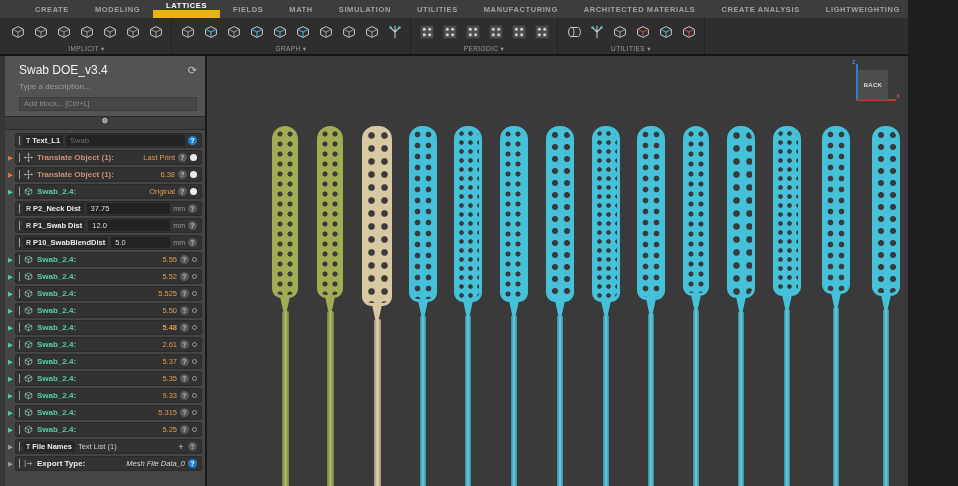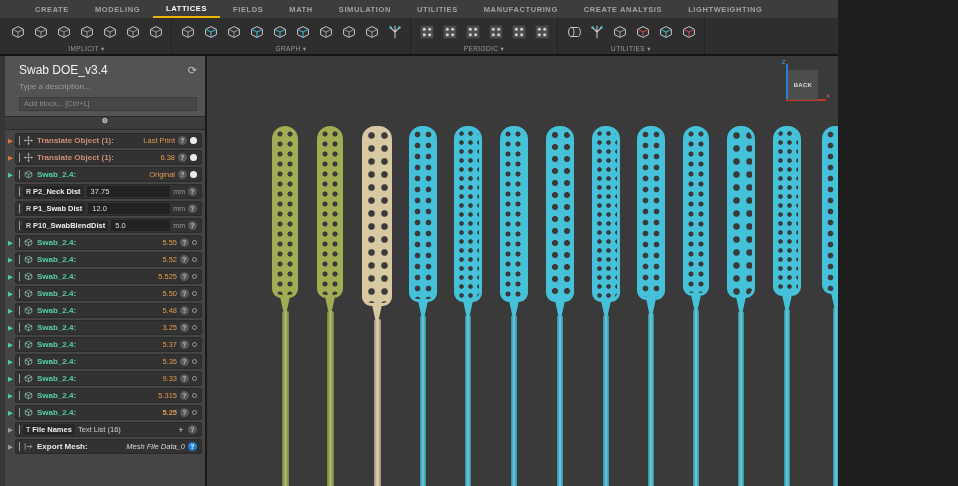--- a/index.html
+++ b/index.html
@@ -1,24 +1,24 @@
 <!DOCTYPE html>
 <html><head>
 <meta charset="utf-8">
 <style>
   * { margin:0; padding:0; box-sizing:border-box; }
   html,body { width:958px; height:486px; overflow:hidden; background:#1e1e1e;
     font-family:"Liberation Sans", sans-serif; }
-  .app { width:838px; height:486px; display:flex; flex-direction:column; background:#2e2e2e; }
+  .app { width:908px; height:486px; display:flex; flex-direction:column; background:#2e2e2e; }
 
   
   .menubar { height:18px; background:#3d3d3d; display:flex; align-items:stretch; padding-left:22px; flex:0 0 auto; }
   .menu-item { font-size:7.5px; font-weight:bold; letter-spacing:.6px; color:#a2a2a2;
     padding:0 13px; display:flex; align-items:center; cursor:default; white-space:nowrap; }
-  .menu-item.active { color:#ffffff; border-bottom:2px solid #eab308; }
+  .menu-item.active { color:#ffffff; border-bottom:8px solid #eab308; }
 
   
   .toolbar { height:38px; background:#2e2e2e; display:flex; align-items:stretch; padding-left:2px; flex:0 0 auto; border-bottom:2px solid #151515; }
   .tgroup { display:flex; flex-direction:column; justify-content:space-between; border-right:1px solid #222; padding:2px 5px 1px; }
   .gicons { display:flex; gap:2px; }
   .ticon { width:21px; height:24px; display:flex; align-items:center; justify-content:center; border-radius:2px; }
   .ticon svg { width:18px; height:18px; }
   .glabel { font-size:6.5px; color:#9a9a9a; text-align:center; letter-spacing:.4px; padding:1px 0; }
 
   
@@ -86,20 +86,21 @@
 <div class="app">
   <nav class="menubar" id="menubar">
       <span class="menu-item">CREATE</span>
       <span class="menu-item">MODELING</span>
       <span class="menu-item active">LATTICES</span>
       <span class="menu-item">FIELDS</span>
       <span class="menu-item">MATH</span>
       <span class="menu-item">SIMULATION</span>
       <span class="menu-item">UTILITIES</span>
       <span class="menu-item">MANUFACTURING</span>
+      <span class="menu-item">ARCHITECTED MATERIALS</span>
       <span class="menu-item">CREATE ANALYSIS</span>
       <span class="menu-item">LIGHTWEIGHTING</span>
     </nav>
   <div class="toolbar" id="toolbar">
       <div class="tgroup">
         <div class="gicons">
           <span class="ticon">
             <svg viewBox="0 0 20 20">
               <path d="M4 7 L10 4 L16 7 L16 13 L10 16 L4 13 Z" fill="none" stroke="#c9c9c9" stroke-width="1.1"></path>
               <path d="M4 7 L10 10 L16 7 M10 10 L10 16" fill="none" stroke="#9f9f9f" stroke-width="1.1"></path>
@@ -322,20 +323,32 @@
         </div>
         <div class="desc">Type a description...</div>
         <div class="addblock">Add block... [Ctrl+L]</div>
       </div>
       <div class="section">
         <span class="sec-glyph">⚙</span>
         <span>Inputs</span>
       </div>
       <div class="rows" id="rows">
           <div class="row">
+            <span class="tri"></span>
+            <div class="rowbox">
+              <span class="pipe"></span>
+              <span class="chip">
+                <span class="cglyph">T</span>
+                <span>Text_L1</span>
+              </span>
+              <span class="vfield ghost">Swab</span>
+              <span class="help blue">?</span>
+            </div>
+          </div>
+          <div class="row">
             <span class="tri" style="color: rgb(224, 118, 60);">▶</span>
             <div class="rowbox">
               <span class="pipe"></span>
               <span class="bicon">
                 <svg viewBox="0 0 20 20">
                   <path d="M10 4 V16 M4 10 H16" stroke="#b5b5b5" stroke-width="1.3" fill="none"></path>
                   <path d="M10 1.5 L7.8 5 H12.2 Z M10 18.5 L7.8 15 H12.2 Z M1.5 10 L5 7.8 V12.2 Z M18.5 10 L15 7.8 V12.2 Z" fill="#b5b5b5"></path>
                 </svg>
               </span>
               <span class="blabel" style="color: rgb(205, 143, 116);">Translate Object (1):</span>
@@ -477,36 +490,36 @@
           <div class="row">
             <span class="tri" style="color: rgb(74, 208, 160);">▶</span>
             <div class="rowbox">
               <span class="pipe"></span>
               <span class="bicon">
                 <svg viewBox="0 0 20 20">
                   <path d="M4 7 L10 4 L16 7 L16 13 L10 16 L4 13 Z M4 7 L10 10 L16 7 M10 10 L10 16" fill="none" stroke="#9fd8c0" stroke-width="1.2"></path>
                 </svg>
               </span>
               <span class="blabel" style="color: rgb(87, 209, 168);">Swab_2.4:</span>
-              <span class="bvalue" style="color: rgb(224, 154, 80);">5.48</span>
-              <span class="help">?</span>
-              <span class="dot hollow"></span>
-            </div>
-          </div>
-          <div class="row">
-            <span class="tri" style="color: rgb(74, 208, 160);">▶</span>
-            <div class="rowbox">
-              <span class="pipe"></span>
-              <span class="bicon">
-                <svg viewBox="0 0 20 20">
-                  <path d="M4 7 L10 4 L16 7 L16 13 L10 16 L4 13 Z M4 7 L10 10 L16 7 M10 10 L10 16" fill="none" stroke="#9fd8c0" stroke-width="1.2"></path>
-                </svg>
-              </span>
-              <span class="blabel" style="color: rgb(87, 209, 168);">Swab_2.4:</span>
-              <span class="bvalue" style="color: rgb(224, 154, 80);">3.25</span>
+              <span class="bvalue" style="color: rgb(224, 154, 80); font-weight: bold;">5.48</span>
+              <span class="help">?</span>
+              <span class="dot hollow"></span>
+            </div>
+          </div>
+          <div class="row">
+            <span class="tri" style="color: rgb(74, 208, 160);">▶</span>
+            <div class="rowbox">
+              <span class="pipe"></span>
+              <span class="bicon">
+                <svg viewBox="0 0 20 20">
+                  <path d="M4 7 L10 4 L16 7 L16 13 L10 16 L4 13 Z M4 7 L10 10 L16 7 M10 10 L10 16" fill="none" stroke="#9fd8c0" stroke-width="1.2"></path>
+                </svg>
+              </span>
+              <span class="blabel" style="color: rgb(87, 209, 168);">Swab_2.4:</span>
+              <span class="bvalue" style="color: rgb(224, 154, 80);">2.61</span>
               <span class="help">?</span>
               <span class="dot hollow"></span>
             </div>
           </div>
           <div class="row">
             <span class="tri" style="color: rgb(74, 208, 160);">▶</span>
             <div class="rowbox">
               <span class="pipe"></span>
               <span class="bicon">
                 <svg viewBox="0 0 20 20">
@@ -567,49 +580,49 @@
           <div class="row">
             <span class="tri" style="color: rgb(74, 208, 160);">▶</span>
             <div class="rowbox">
               <span class="pipe"></span>
               <span class="bicon">
                 <svg viewBox="0 0 20 20">
                   <path d="M4 7 L10 4 L16 7 L16 13 L10 16 L4 13 Z M4 7 L10 10 L16 7 M10 10 L10 16" fill="none" stroke="#9fd8c0" stroke-width="1.2"></path>
                 </svg>
               </span>
               <span class="blabel" style="color: rgb(87, 209, 168);">Swab_2.4:</span>
-              <span class="bvalue" style="color: rgb(224, 154, 80); font-weight: bold;">5.25</span>
+              <span class="bvalue" style="color: rgb(224, 154, 80);">5.25</span>
               <span class="help">?</span>
               <span class="dot hollow"></span>
             </div>
           </div>
           <div class="row">
             <span class="tri" style="color: rgb(154, 154, 154);">▶</span>
             <div class="rowbox">
               <span class="pipe"></span>
               <span class="chip">
                 <span class="cglyph">T</span>
                 <span>File Names</span>
               </span>
-              <span class="listval">Text List (16)</span>
+              <span class="listval">Text List (1)</span>
               <span style="flex: 1 1 0%;"></span>
               <span class="plus">+</span>
               <span class="help">?</span>
             </div>
           </div>
           <div class="row">
             <span class="tri" style="color: rgb(154, 154, 154);">▶</span>
             <div class="rowbox">
               <span class="pipe"></span>
               <span class="bicon">
                 <svg viewBox="0 0 20 20">
                   <path d="M4 4 V16 M7 10 H16 M16 10 L12.5 6.5 M16 10 L12.5 13.5" fill="none" stroke="#b5b5b5" stroke-width="1.3"></path>
                 </svg>
               </span>
-              <span class="blabel" style="color: rgb(232, 232, 232);">Export Mesh:</span>
+              <span class="blabel" style="color: rgb(232, 232, 232);">Export Type:</span>
               <span class="bvalue italic" style="color: rgb(216, 216, 216);">Mesh File Data_0</span>
               <span class="help blue">?</span>
             </div>
           </div>
         </div>
     </aside>
 
     <main class="viewport" id="viewport" style="background: rgb(58, 58, 58);">
       <div class="axis">
         <span class="axis-zlabel">z</span>

